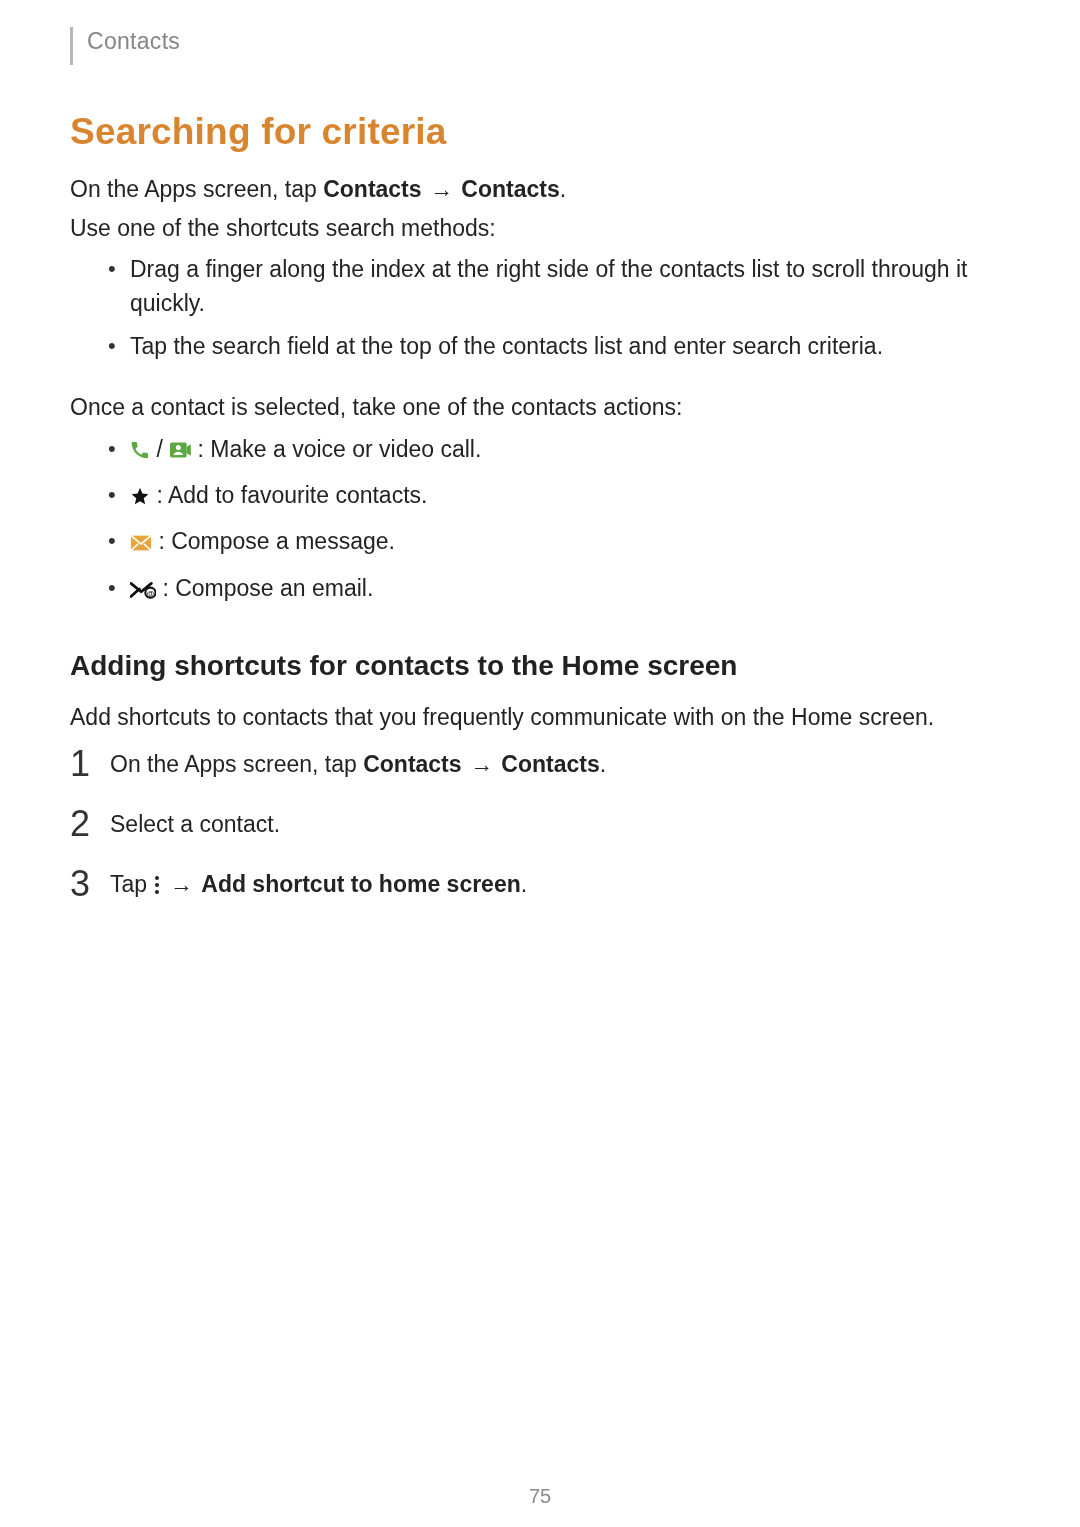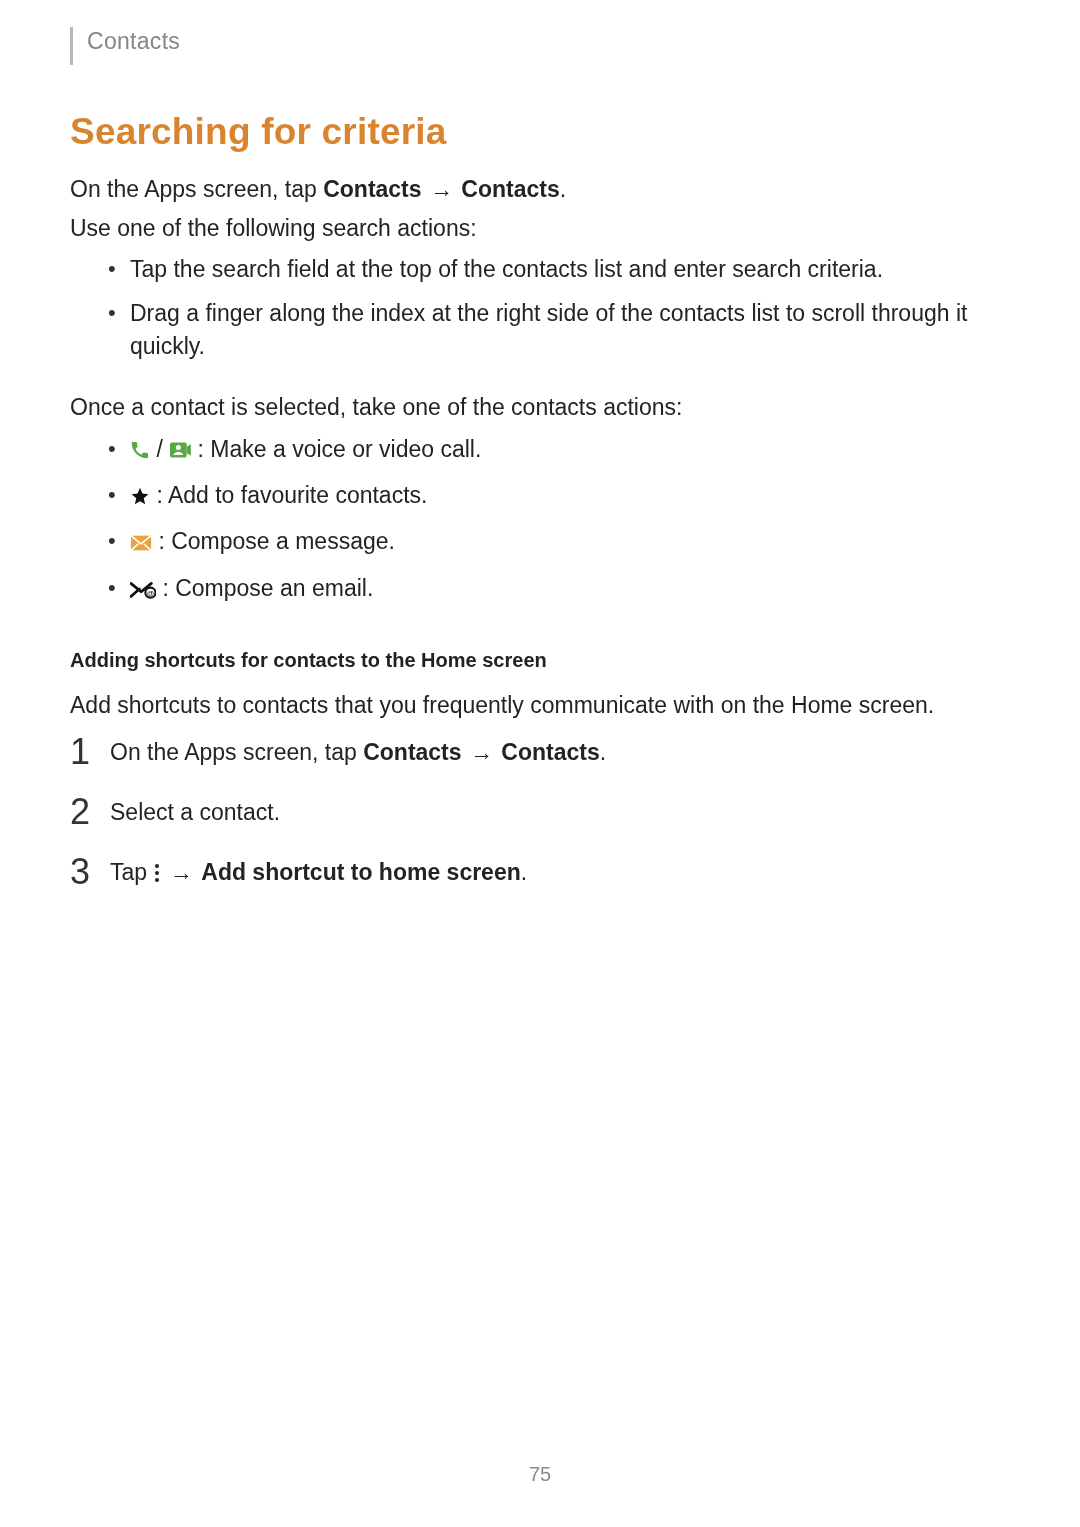--- a/index.html
+++ b/index.html
@@ -65,21 +65,21 @@
     top: 0;
     color: #333;
     font-size: 22px;
     line-height: 1.45;
   }
   .icon {
     display: inline-block;
     vertical-align: -3px;
   }
   h2.subheading {
-    font-size: 20px;
+    font-size: 28px;
     font-weight: 700;
     margin: 28px 0 14px 0;
     color: #222;
   }
   ol.num-list {
     list-style: none;
     counter-reset: step;
     margin: 14px 0 0 0;
     padding: 0;
   }
@@ -94,21 +94,21 @@
     position: absolute;
     left: 0;
     top: -10px;
     font-size: 36px;
     font-weight: 400;
     color: #333;
     font-family: "Segoe UI", "Helvetica Neue", Arial, sans-serif;
   }
   .page-number {
     position: absolute;
-    bottom: 38px;
+    bottom: 16px;
     width: calc(100% - 140px);
     text-align: center;
     color: #8a8a8a;
     font-size: 20px;
   }
 </style>
 </head>
 <body>
 
 <div class="page">
@@ -117,25 +117,25 @@
     <div class="header-rule"></div>
     <div class="header-label">Contacts</div>
   </div>
 
   <h1 class="section-title">Searching for criteria</h1>
 
   <p class="body-text">
     <span>On the Apps screen, tap </span><span class="bold">Contacts</span><span class="arrow"> → </span><span class="bold">Contacts</span><span>.</span>
   </p>
 
-  <p class="body-text">Use one of the following search actions:</p>
+  <p class="body-text">Use one of the shortcuts search methods:</p>
 
   <ul class="dot-list">
+    <li>Drag a finger along the index at the right side of the contacts list to scroll through it quickly.</li>
     <li>Tap the search field at the top of the contacts list and enter search criteria.</li>
-    <li>Drag a finger along the index at the right side of the contacts list to scroll through it quickly.</li>
   </ul>
 
   <p class="body-text">Once a contact is selected, take one of the contacts actions:</p>
 
   <ul class="dot-list">
     <li>
       <span class="icon">
         <svg width="20" height="20" viewBox="0 0 24 24">
             <path fill="#5ba843" d="M6.6 10.8c1.5 2.9 3.9 5.3 6.8 6.8l2.3-2.3c.3-.3.7-.4 1.1-.3 1.2.4 2.5.6 3.8.6.6 0 1 .5 1 1V21c0 .6-.5 1-1 1C10.4 22 2 13.6 2 3.4c0-.6.5-1 1-1h4.4c.6 0 1 .5 1 1 0 1.3.2 2.6.6 3.8.1.4 0 .8-.3 1.1L6.6 10.8z"></path>
           </svg>

